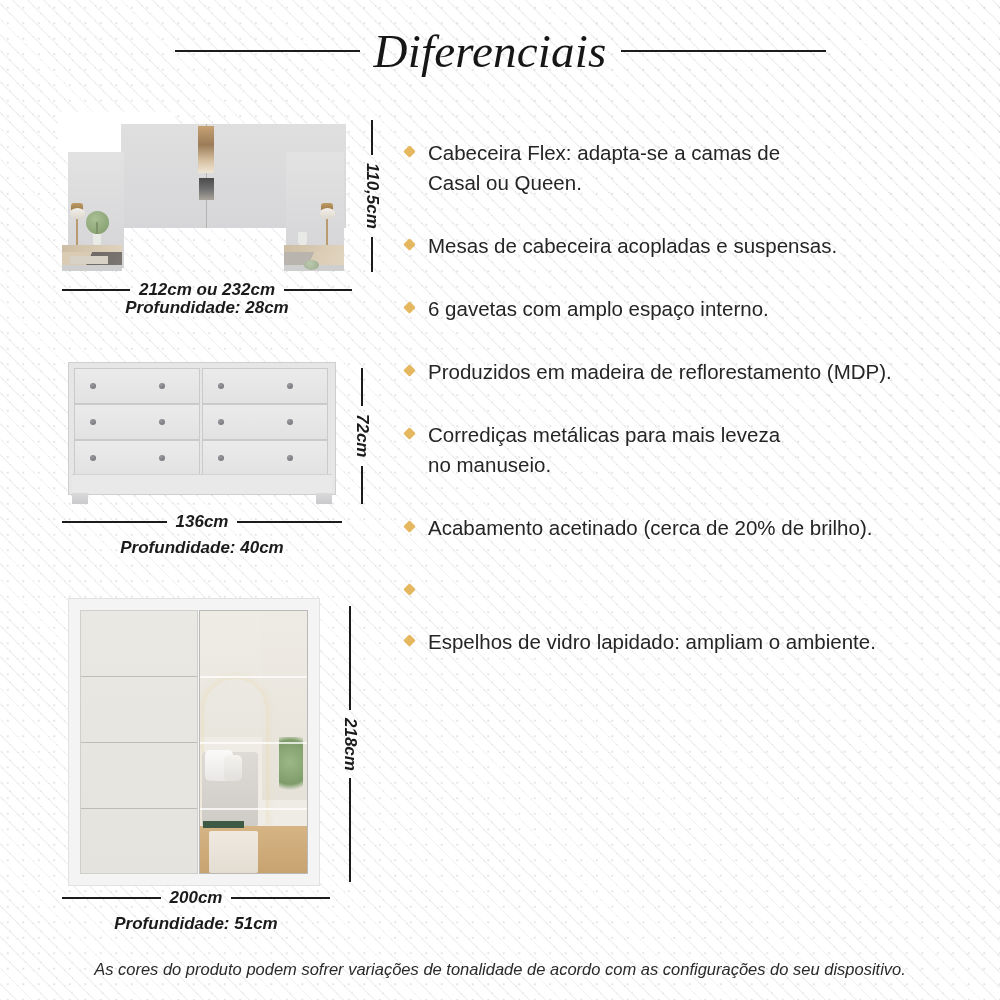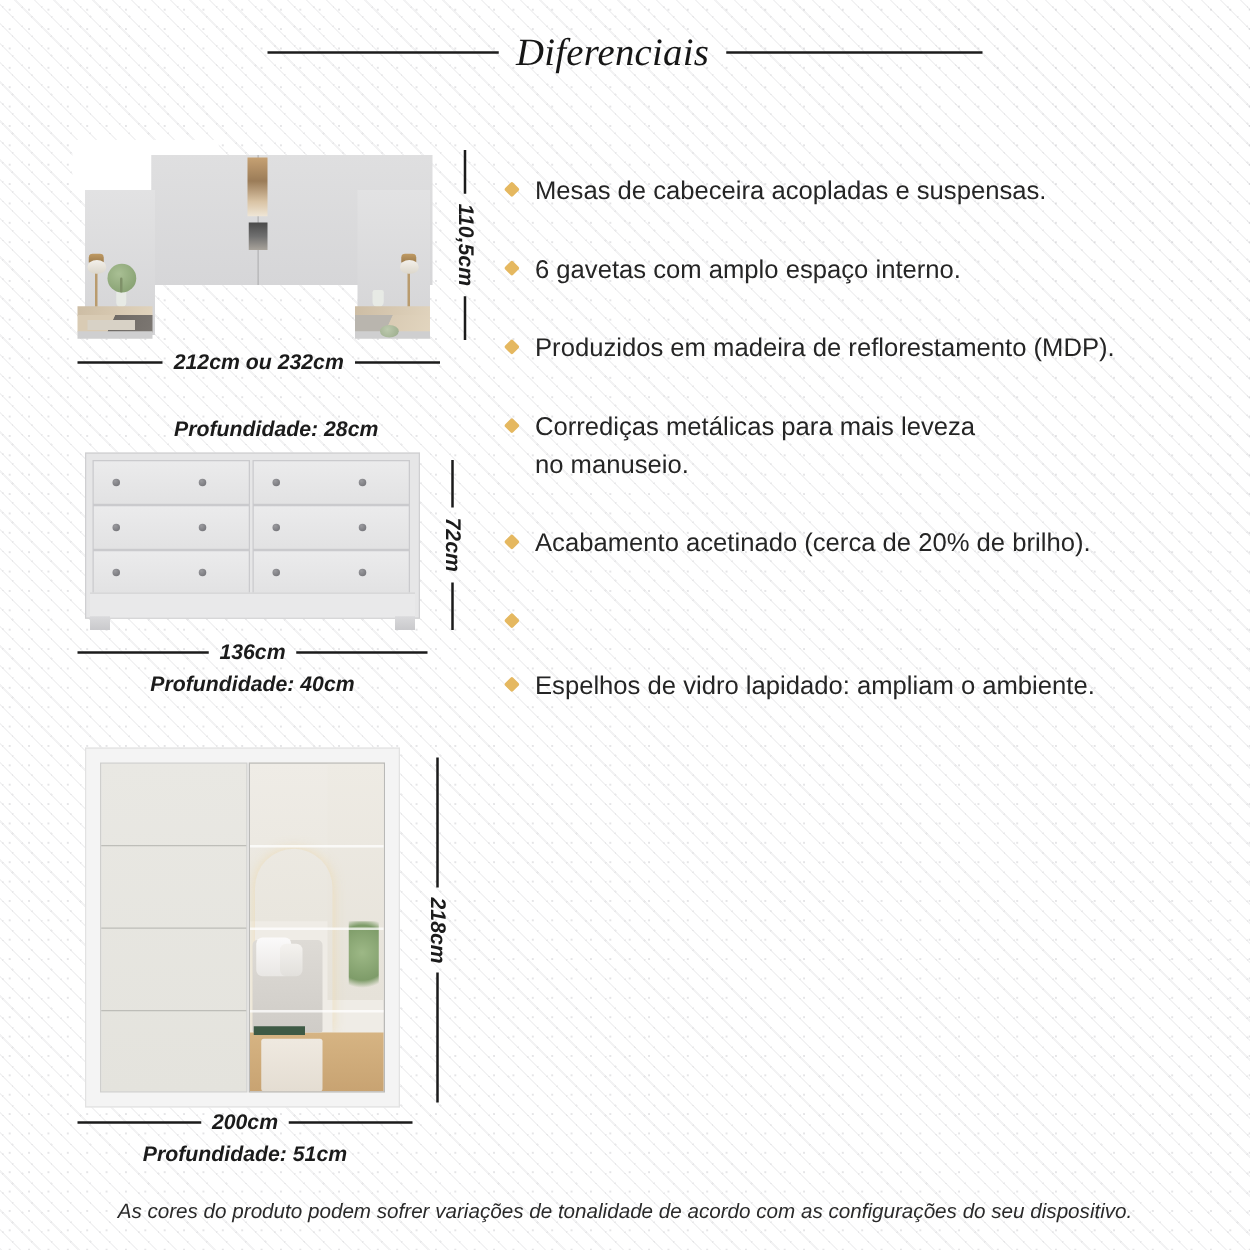--- a/index.html
+++ b/index.html
@@ -44,21 +44,21 @@
     justify-content: center;
     gap: 14px;
     z-index: 3;
   }
   .rule { height: 2px; background: #1c1c1c; }
   #rule-left  { width: 185px; }
   #rule-right { width: 205px; }
   #page-title {
     font-family: "Liberation Serif", serif;
     font-style: italic;
-    font-size: 31px;
+    font-size: 47px;
     color: #161616;
     letter-spacing: .2px;
     white-space: nowrap;
   }
 
   
   #products { position: absolute; top: 0; left: 0; width: 400px; height: 1000px; z-index: 2; }
 
   .product { position: absolute; }
 
@@ -300,21 +300,21 @@
       <div class="dim-v-label">110,5cm</div>
       <div class="seg"></div>
     </div>
 
     <div class="dim-row" style="position:absolute; left:62px; top:268px; width:290px;margin-top:12px;">
       <div class="seg"></div>
       <div class="dim-h-label">212cm ou 232cm</div>
       <div class="seg"></div>
     </div>
 
-    <div class="depth-label" style="position:absolute; left:76px; top:298px; width:290px;margin-top:36px;">Profundidade: 28cm</div>
+    <div class="depth-label" style="position:absolute; left:62px; top:298px; width:290px;">Profundidade: 28cm</div>
   </div>
 
   <div class="product" style="left:0; top:0; width:400px;">
 
     <div id="dresser-art">
       <div id="dr-case"></div>
 
       <div class="dr-drawer" style="left:6px;   top:6px;  width:126px; height:36px;"></div>
       <div class="dr-drawer" style="left:134px; top:6px;  width:126px; height:36px;"></div>
       <div class="dr-drawer" style="left:6px;   top:42px; width:126px; height:36px;"></div>
@@ -395,20 +395,25 @@
       <div class="seg"></div>
     </div>
 
     <div class="depth-label" style="position:absolute; left:62px; top:914px; width:268px;">Profundidade: 51cm</div>
   </div>
 </div>
 
 <div id="features">
   <div class="feature">
     <span class="bullet" style="background: rgb(229, 184, 96);"></span>
+    <span class="feature-text">Cabeceira Flex: adapta-se a camas de
+Casal ou Queen.</span>
+  </div>
+  <div class="feature">
+    <span class="bullet" style="background: rgb(229, 184, 96);"></span>
     <span class="feature-text">Mesas de cabeceira acopladas e suspensas.</span>
   </div>
   <div class="feature">
     <span class="bullet" style="background: rgb(229, 184, 96);"></span>
     <span class="feature-text">6 gavetas com amplo espaço interno.</span>
   </div>
   <div class="feature">
     <span class="bullet" style="background: rgb(229, 184, 96);"></span>
     <span class="feature-text">Produzidos em madeira de reflorestamento (MDP).</span>
   </div>

